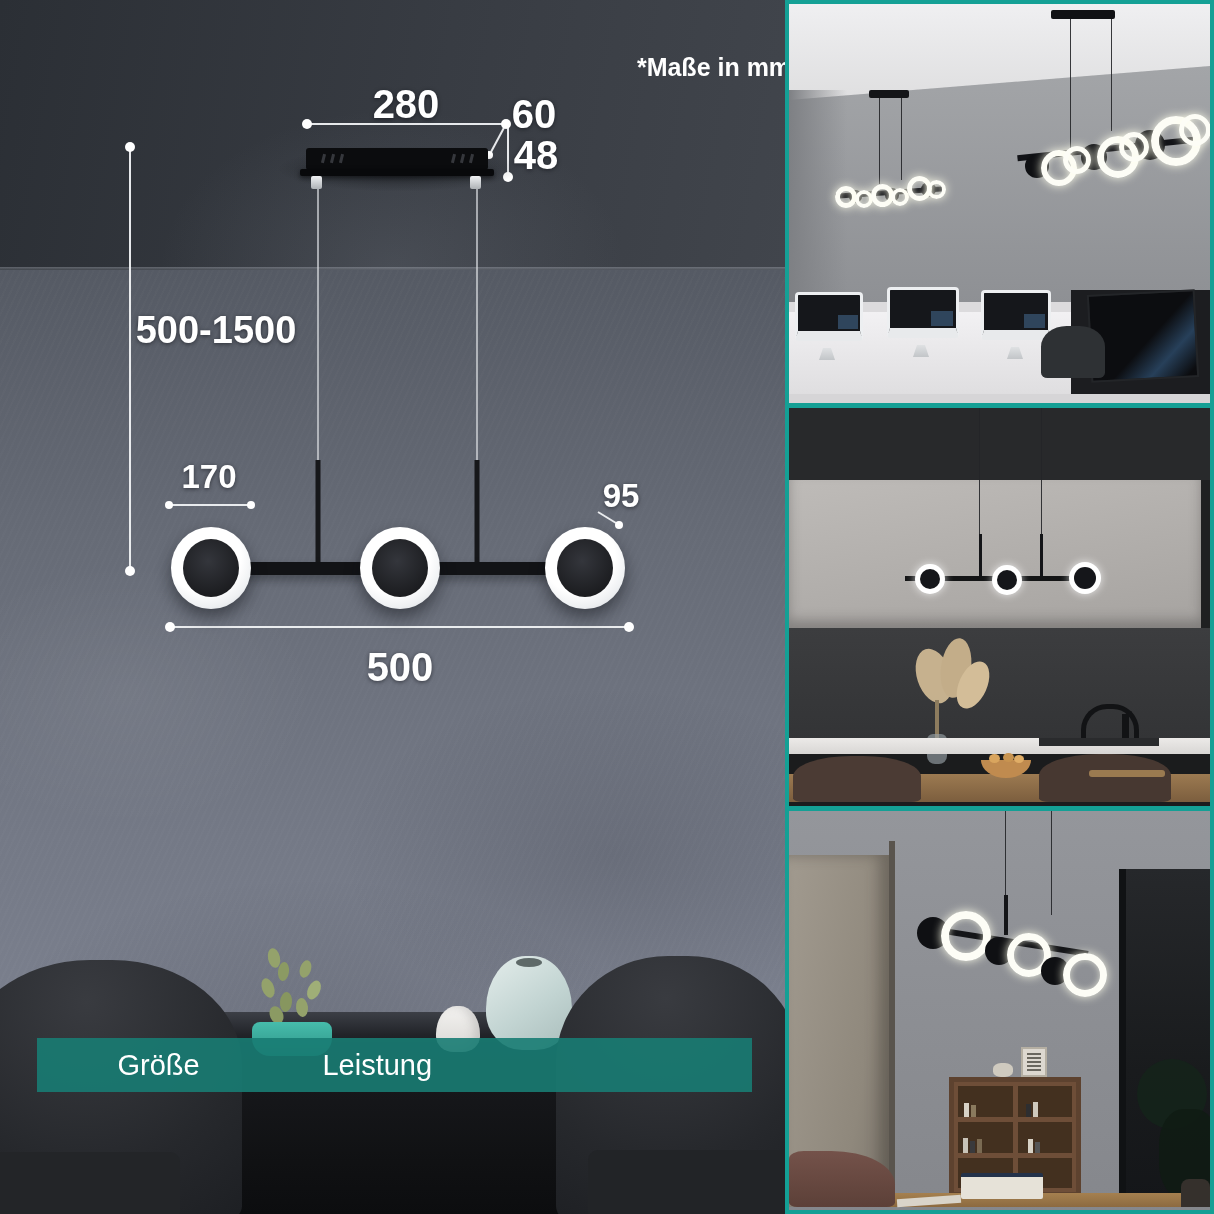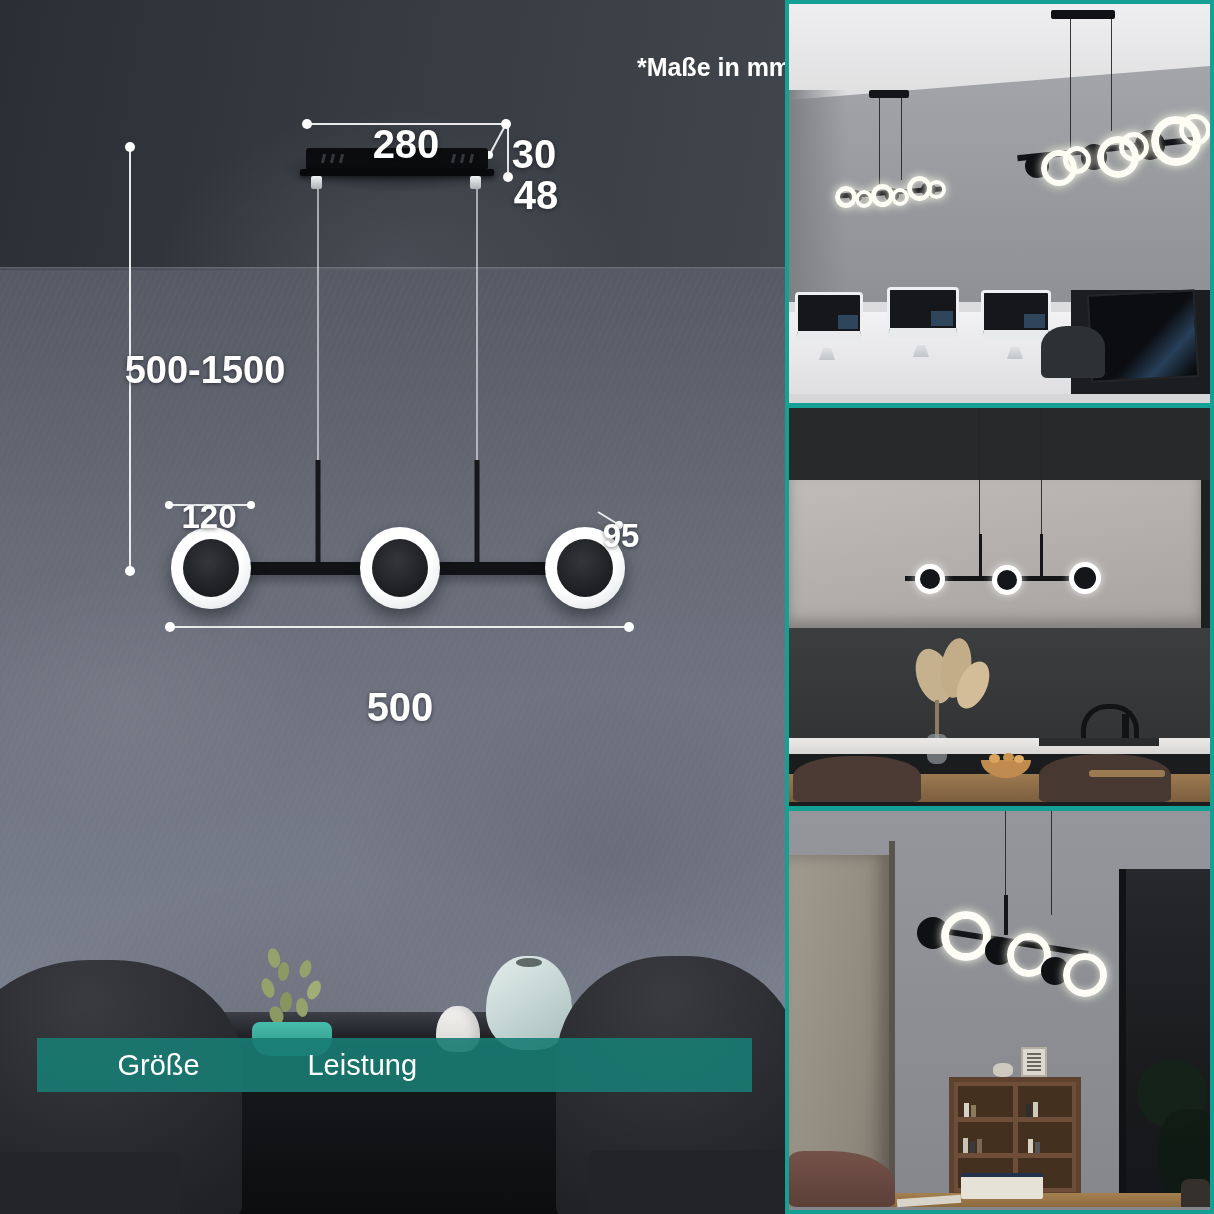--- a/index.html
+++ b/index.html
@@ -16,21 +16,21 @@
     background:linear-gradient(rgba(195,200,210,.35),rgba(120,126,136,.12));}
   .wall{left:0;top:270px;width:785px;height:944px;
     background:linear-gradient(#555a64 0%,#666b76 28%,#747986 60%,#7d8290 86%,#787d8a 100%);}
   .wall .tx{position:absolute;inset:0;background:
     radial-gradient(ellipse 320px 220px at 16% 45%,rgba(255,255,255,.05),transparent 60%),
     radial-gradient(ellipse 420px 260px at 78% 62%,rgba(18,20,28,.12),transparent 65%),
     radial-gradient(ellipse 520px 320px at 40% 88%,rgba(14,16,22,.16),transparent 70%),
     repeating-linear-gradient(115deg,rgba(255,255,255,.015) 0 2px,transparent 2px 6px);}
   
   .dim{position:absolute;transform:translate(-50%,-50%);color:#fff;font-weight:700;
-       white-space:nowrap;text-shadow:0 1px 4px rgba(8,10,14,.55);margin-top:40px;}
+       white-space:nowrap;text-shadow:0 1px 4px rgba(8,10,14,.55);}
   .note{position:absolute;transform:translate(-50%,-50%);color:#fff;font-weight:600;
         font-size:25px;white-space:nowrap;}
   
   .mountshadow{left:276px;top:146px;width:246px;height:46px;
     background:radial-gradient(ellipse at 50% 50%,rgba(8,10,12,.55),transparent 70%);}
   .mountbody{left:306px;top:148px;width:182px;height:22px;background:#0b0c0e;border-radius:3px;}
   .mountbase{left:300px;top:169px;width:194px;height:7px;background:#08090b;border-radius:2px;
     box-shadow:0 2px 5px rgba(5,6,8,.6);}
   .vent{position:absolute;width:3px;height:9px;background:#35373c;transform:rotate(14deg);}
   .conn{position:absolute;width:11px;height:13px;border-radius:2px;
@@ -45,21 +45,21 @@
   
   .tableedge{left:0;top:1012px;width:785px;height:32px;
     background:linear-gradient(#3c3f46,#222429 70%,#1a1c20);}
   .tableunder{left:0;top:1042px;width:785px;height:172px;
     background:linear-gradient(#1a1b1f,#101113 70%,#0c0d0f);}
   .chair{position:absolute;border-radius:46% 46% 8% 8%/40% 40% 6% 6%;
     background:radial-gradient(circle at 45% 16%,#393b40,#26282c 62%,#1d1f23 100%);}
   .leaf{position:absolute;border-radius:50%;background:#94a26b;}
   
   .specrow{position:absolute;left:37px;width:715px;display:flex;align-items:center;color:#fff;}
-  .spechead{top:1038px;height:54px;background:rgba(24,124,115,.90);font-size:29px;font-weight:500;}
+  .spechead{top:1038px;height:54px;background:rgba(24,124,115,.90);font-size:29px;font-weight:500;gap:15px;}
   .specval{top:1102px;height:57px;background:linear-gradient(#16a79a,#0f968a);
            font-size:42px;font-weight:700;}
   .c1{width:34%;text-align:center;} .c2{width:23%;text-align:center;} .c3{width:43%;text-align:center;}
   
   #right{left:785px;top:0;width:429px;height:1214px;background:#14a095;
     display:flex;flex-direction:column;padding:4px;box-sizing:border-box;gap:5px;}
   .photo{position:relative;overflow:hidden;flex:1 1 auto;}
   .ring{position:absolute;border-radius:50%;border:5px solid #fdfdf6;
     box-shadow:0 0 10px rgba(255,255,235,.9),inset 0 0 6px rgba(255,255,235,.65);}
   .disc{position:absolute;border-radius:50%;background:#0f1013;}
@@ -138,24 +138,24 @@
       </div>
     <div class="head" style="left:360px;top:527px;">
         <div class="headcore"></div>
       </div>
     <div class="head" style="left:545px;top:527px;">
         <div class="headcore"></div>
       </div>
 
     <div class="note" style="left:714px;top:67px;">*Maße in mm</div>
     <div class="dim" style="left:406px;top:104px;font-size:40px;">280</div>
-    <div class="dim" style="left:534px;top:114px;font-size:40px;">30</div>
+    <div class="dim" style="left:534px;top:114px;font-size:40px;">60</div>
     <div class="dim" style="left:536px;top:155px;font-size:40px;">48</div>
-    <div class="dim" style="left:205px;top:330px;font-size:38px;">500-1500</div>
-    <div class="dim" style="left:209px;top:477px;font-size:33px;">120</div>
+    <div class="dim" style="left:216px;top:330px;font-size:38px;">500-1500</div>
+    <div class="dim" style="left:209px;top:477px;font-size:33px;">170</div>
     <div class="dim" style="left:621px;top:496px;font-size:33px;">95</div>
     <div class="dim" style="left:400px;top:667px;font-size:40px;">500</div>
 
     <div class="a tableedge"></div>
     <div class="a tableunder"></div>
 
     <div class="a">
       <span class="leaf" style="left:268px;top:948px;width:12px;height:20px;transform:rotate(-12deg);"></span>
       <span class="leaf" style="left:278px;top:962px;width:11px;height:19px;transform:rotate(8deg);background:#8b9a63;"></span>
       <span class="leaf" style="left:262px;top:978px;width:12px;height:20px;transform:rotate(-20deg);"></span>

